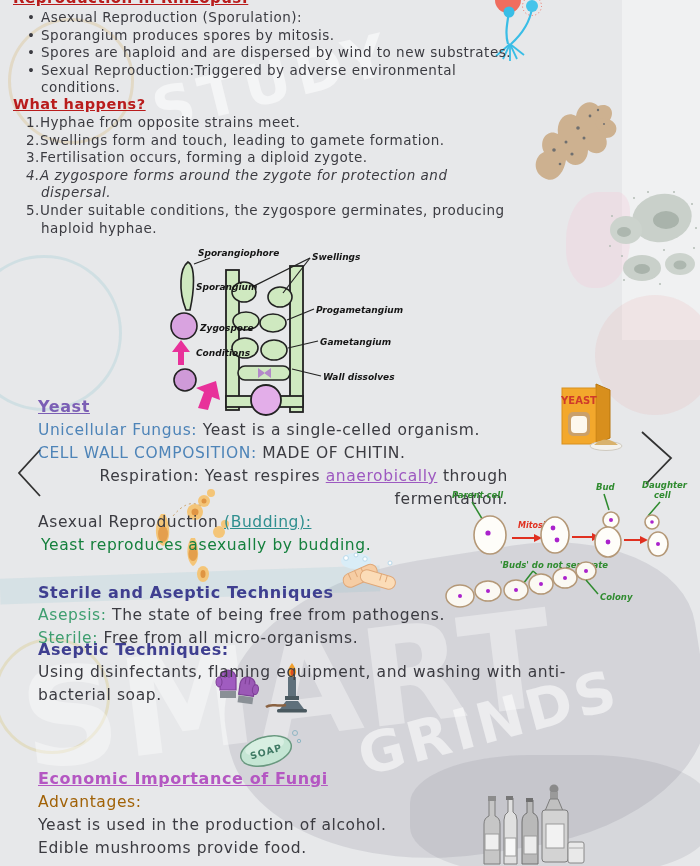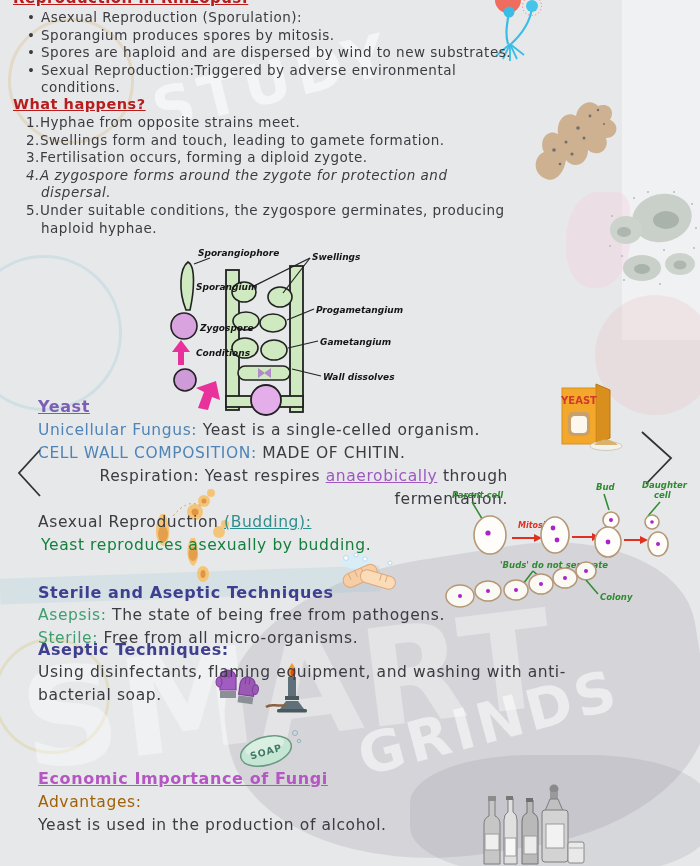--- a/index.html
+++ b/index.html
@@ -284,20 +284,21 @@
       <text x="33" y="32" text-anchor="middle" font-size="9.5" font-weight="bold" fill="#3f7a64" letter-spacing="1" font-family="DejaVu Sans, sans-serif">SOAP</text>
     </g>
     <circle cx="62" cy="10" r="2.5" fill="none" stroke="#8fb6c4"></circle>
     <circle cx="66" cy="18" r="1.7" fill="none" stroke="#8fb6c4"></circle>
   </svg>
 
   <div class="abs t-lg" style="left:38px; top:767px; width:560px;">
     <div><span class="h-magenta">Economic Importance of Fungi</span></div>
     <div class="lbl-adv">Advantages:</div>
     <div>Yeast is used in the production of alcohol.</div>
+    <div>Edible mushrooms provide food.</div>
   </div>
 
   <svg class="abs" style="left:468px; top:780px;" width="120" height="86" viewBox="0 0 120 86">
     <path d="M16,84 v-40 q0,-6 5,-8 v-16 h6 v16 q5,2 5,8 v40 z" fill="#c6c6c6" stroke="#7d7d7d"></path>
     <rect x="20" y="16" width="8" height="5" fill="#8d8d8d"></rect>
     <rect x="17" y="54" width="14" height="16" fill="#efefef" stroke="#9b9b9b"></rect>
     <path d="M36,84 v-44 q0,-6 4,-8 v-14 h5 v14 q4,2 4,8 v44 z" fill="#e0e0e0" stroke="#7d7d7d"></path>
     <rect x="37" y="58" width="11" height="18" fill="#f7f7f7" stroke="#9b9b9b"></rect>
     <rect x="38" y="16" width="7" height="4" fill="#777"></rect>
     <path d="M54,84 v-42 q0,-7 5,-9 v-13 h6 v13 q5,2 5,9 v42 z" fill="#b9b9b9" stroke="#707070"></path>

